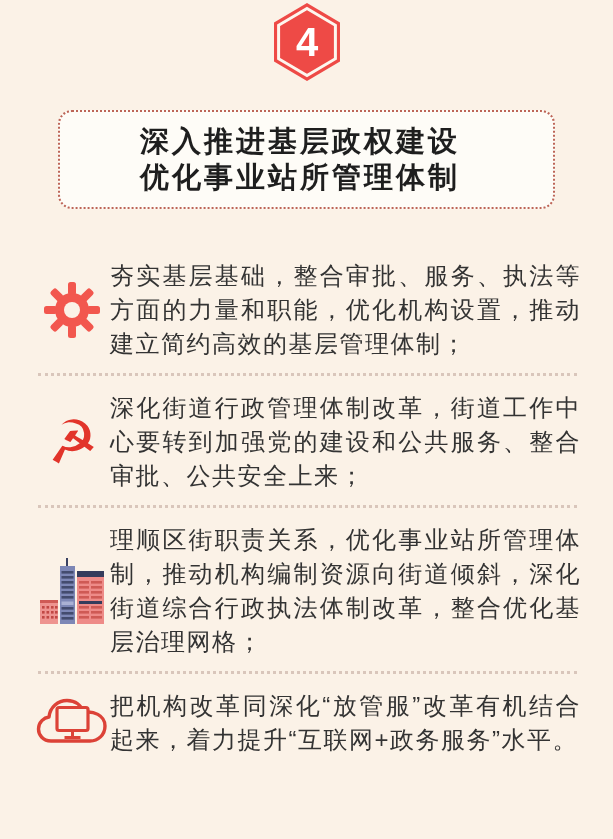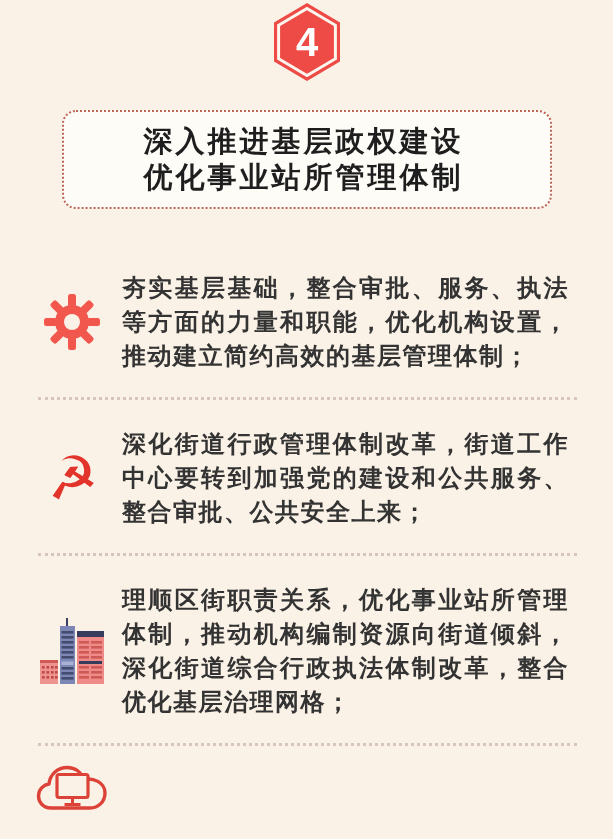--- a/index.html
+++ b/index.html
@@ -17,21 +17,21 @@
     justify-content: center;
     padding-top: 2px;
   }
   .title-box {
     width: 480px;
     margin: 28px auto 0 auto;
     border: 2px dotted #bd6557;
     border-radius: 14px;
     background: #fefcf7;
     text-align: center;
-    padding: 11px 6px 12px 0;
+    padding: 11px 13px 12px 0;
     box-sizing: content-box;
   }
   .title-line {
     font-size: 29px;
     line-height: 36px;
     font-weight: bold;
     color: #1e1e1e;
     letter-spacing: 3px;
   }
   .sections {
@@ -44,24 +44,24 @@
   }
   .icon-col {
     width: 76px;
     flex: 0 0 76px;
     display: flex;
     justify-content: center;
     align-items: center;
   }
   .section-text {
     flex: 1;
-    margin: 12px;
+    margin: 0;
     font-size: 24px;
     line-height: 34px;
-    font-weight: 700;
+    font-weight: 400;
     color: #333333;
     letter-spacing: 1.5px;
     text-align: justify;
   }
   .divider {
     border-top: 3px dotted #d9c6bb;
     margin: 12px 4px 15px 4px;
     height: 0;
   }
   .emblem-glyph {
@@ -189,16 +189,17 @@
 
     <div class="section">
       <div class="icon-col">
         <svg width="72" height="58" viewBox="0 0 72 58">
           <path d="M15,47 C7,47 2.5,41 2.5,35 C2.5,28 8,23.5 13,23 C14,13 22,6.5 31,6.5 C39.5,6.5 45.5,11.5 47.5,18.5 C57,16.5 69,21 69,32 C69,41 62,47 54,47 Z" fill="none" stroke="#dc4237" stroke-width="3.4" stroke-linejoin="round"></path>
           <rect x="21" y="13.5" width="31" height="23" rx="2" fill="#fbf2e7" stroke="#dc4237" stroke-width="3.2"></rect>
           <line x1="36.5" y1="36.5" x2="36.5" y2="42" stroke="#dc4237" stroke-width="3"></line>
           <line x1="28.5" y1="43.5" x2="44.5" y2="43.5" stroke="#dc4237" stroke-width="3"></line>
         </svg>
       </div>
+      <p class="section-text">把机构改革同深化“放管服”改革有机结合起来，着力提升“互联网+政务服务”水平。</p>
     </div>
 
   </div>
 </div>
 
 </body></html>

